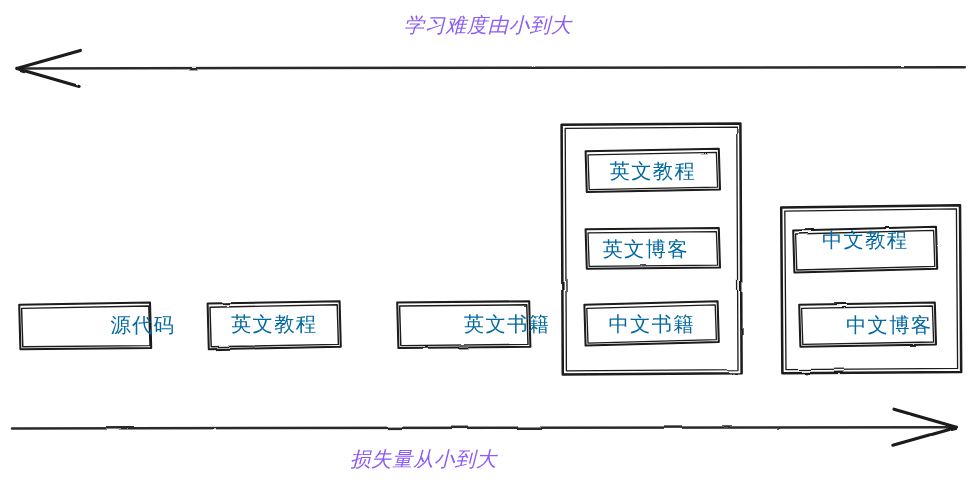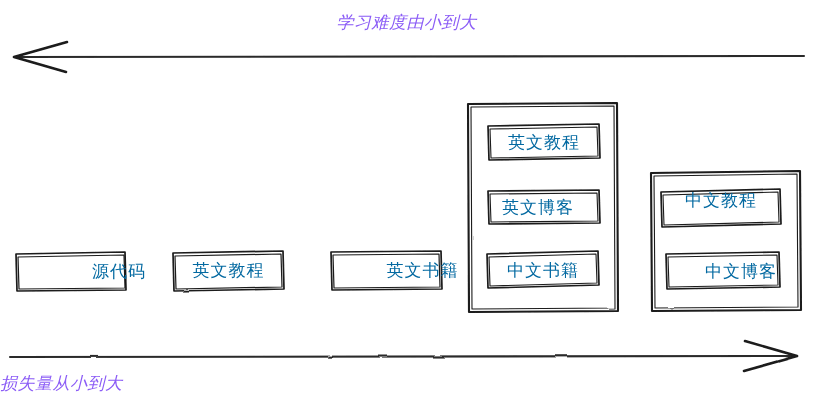--- a/index.html
+++ b/index.html
@@ -37,21 +37,21 @@
   #top-axis-label {
     left: 0;
     top: 14px;
     width: 813px;
     text-align: center;
   }
   #bottom-axis-label {
     left: 0;
     top: 375px;
     width: 706px;
-    text-align: left;
+    text-align: center;
   }
   .node {
     position: absolute;
     display: flex;
     align-items: center;
     justify-content: center;
     box-sizing: border-box;
     font-size: 17px;
     color: #0369a1;
     letter-spacing: 1px;

